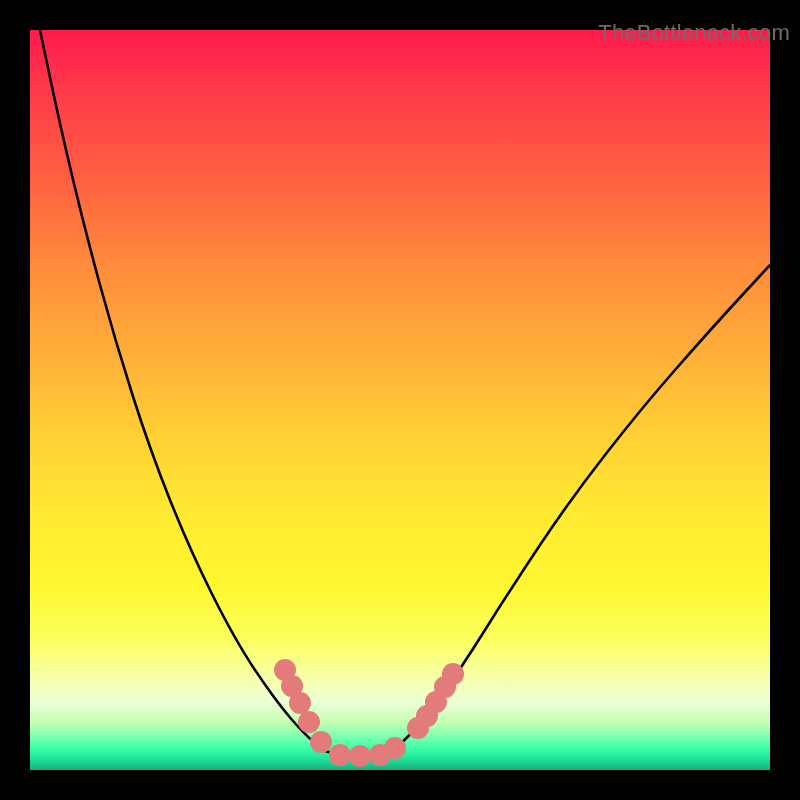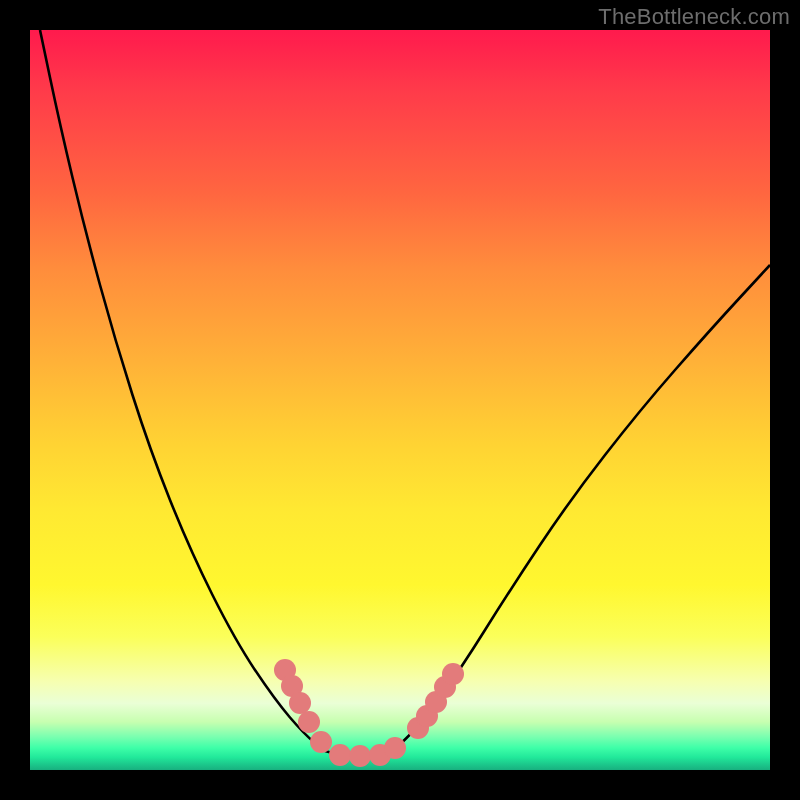--- a/index.html
+++ b/index.html
@@ -50,21 +50,21 @@
   }
   .curve-svg {
     position: absolute;
     left: 0;
     top: 0;
     width: 740px;
     height: 740px;
   }
   .watermark {
     position: absolute;
-    top: 4px;
+    top: 20px;
     right: 10px;
     color: #6d6d6d;
     font-size: 22px;
     font-weight: 500;
     letter-spacing: 0.2px;
     user-select: none;
   }
 </style>
 </head>
 <body>

